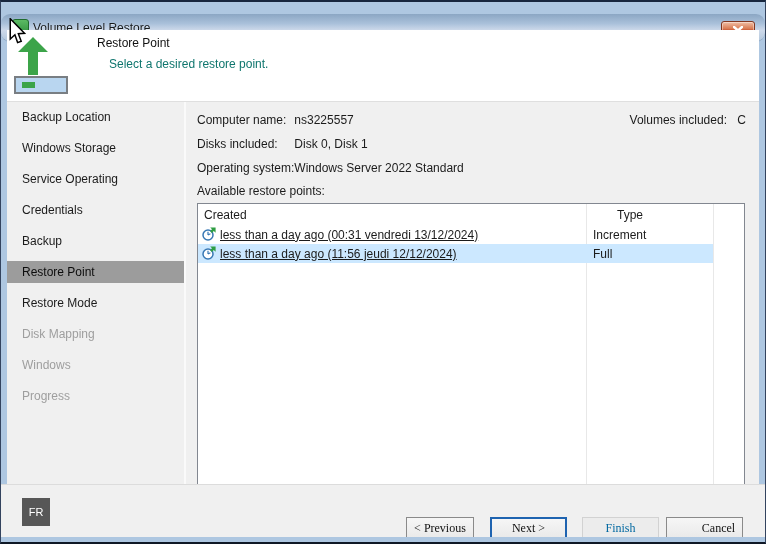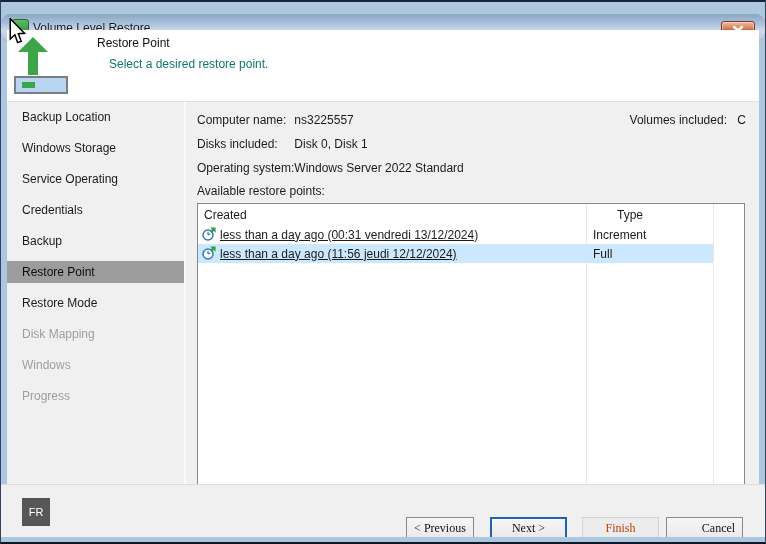--- a/index.html
+++ b/index.html
@@ -119,21 +119,21 @@
   .btn {
     position:absolute; top:32px; height:23px;
     background:linear-gradient(#f6f6f6,#e9e9e9);
     border:1px solid #8a8a8a;
     font-family:Liberation Serif, serif; font-size:12px; color:#111;
     display:flex; align-items:center; justify-content:center;
     cursor:pointer;
   }
   .btn.prev   { left:405px; width:68px; }
   .btn.next   { left:489px; width:77px; border:2px solid #1e63b0; }
-  .btn.finish { left:581px; width:77px; background:#ececec; border:1px solid #d2d2d2; color:#c2410c; cursor:default; }
+  .btn.finish { left:581px; width:77px; background:#ececec; border:1px solid #d2d2d2; color:#0369a1; cursor:default; }
   .btn.cancel { left:665px; width:77px;padding-left:28px; }
   
   .bottom-frame {
     position:absolute; left:1px; right:1px; top:537px; height:5px;
     background:#aec7e1;
   }
 </style>
 </head>
 <body>
 

